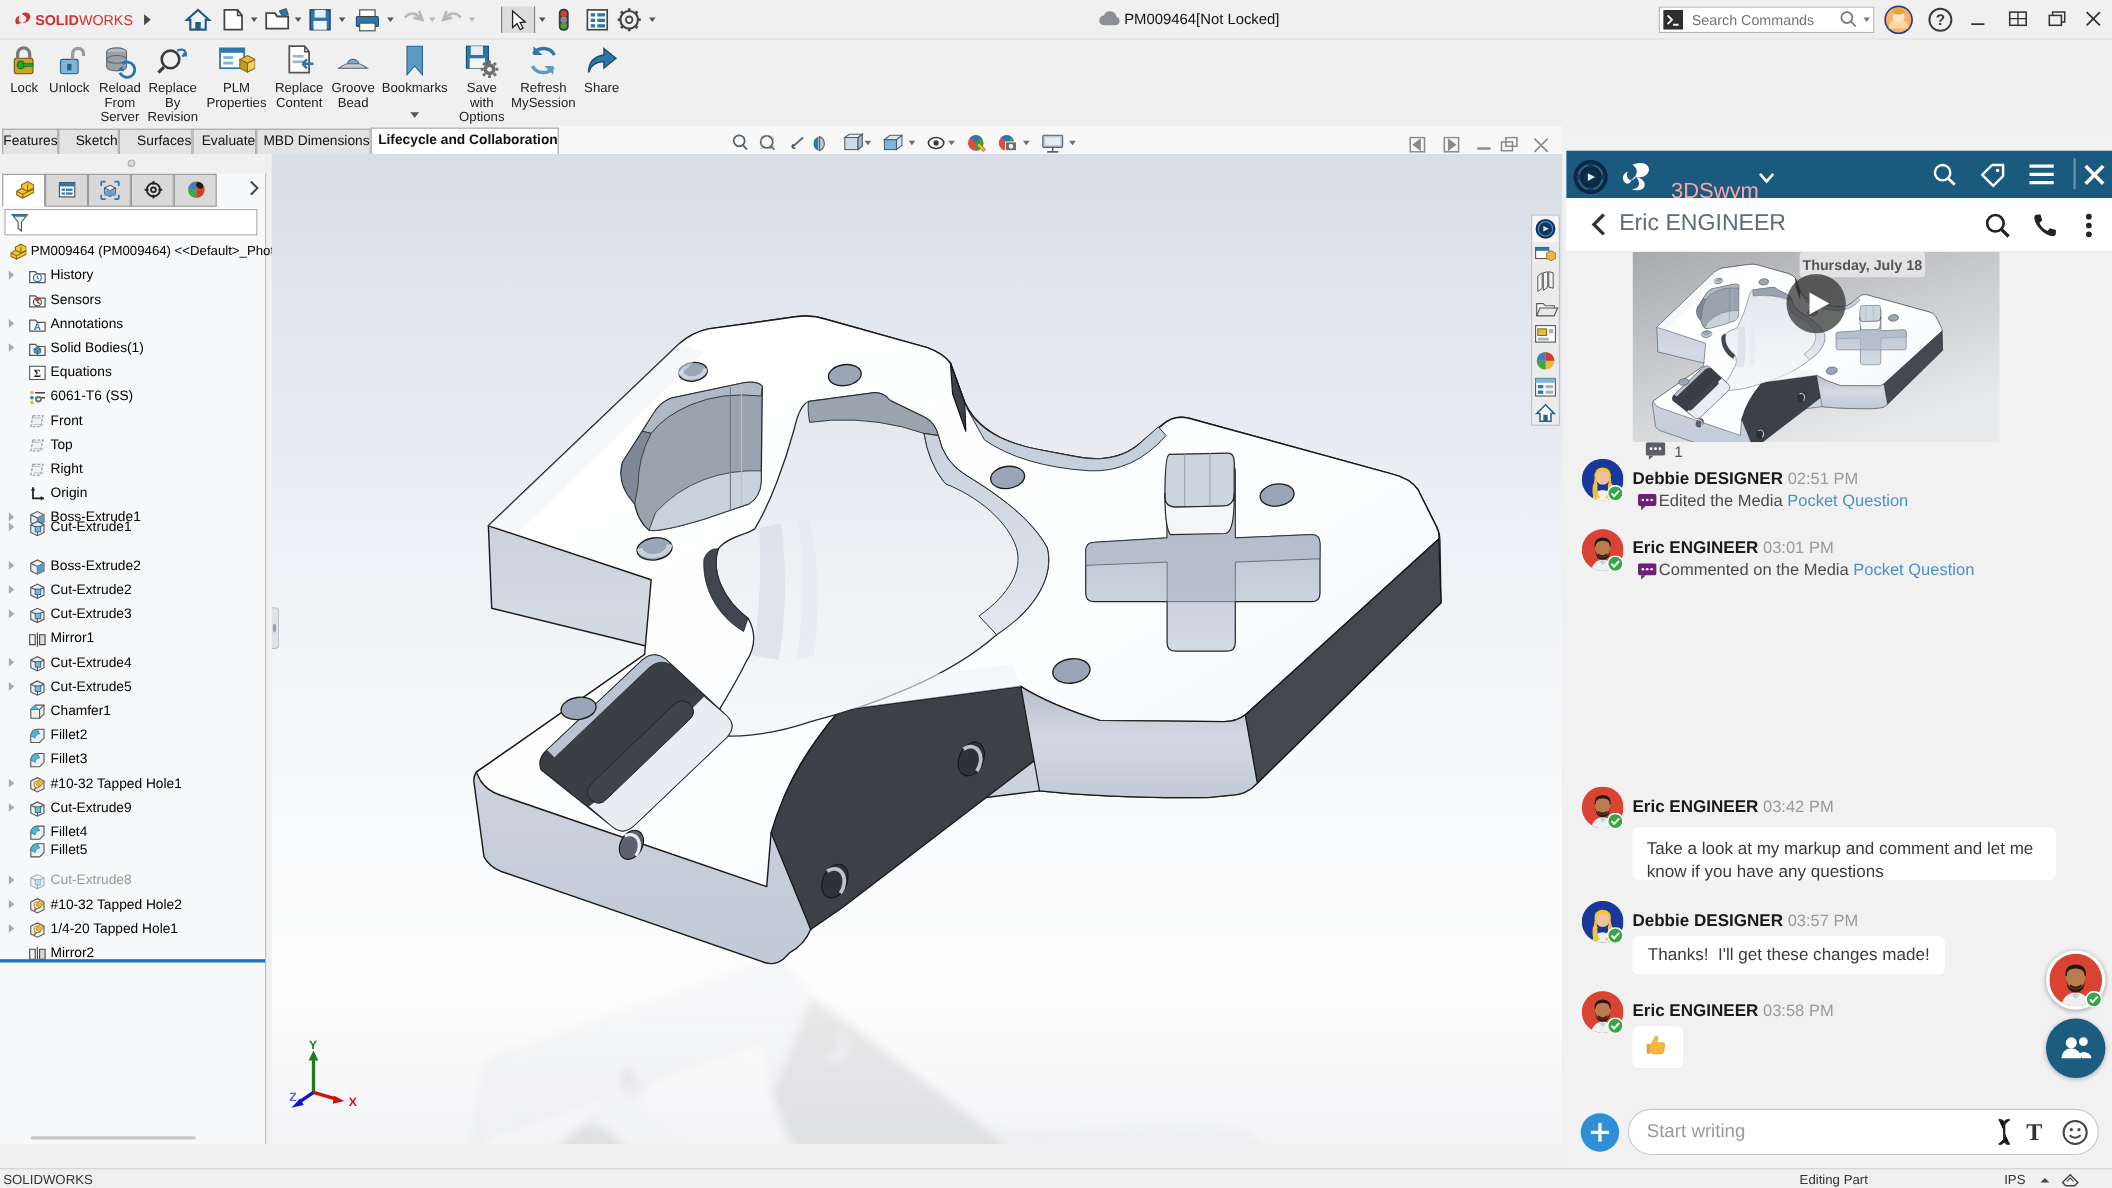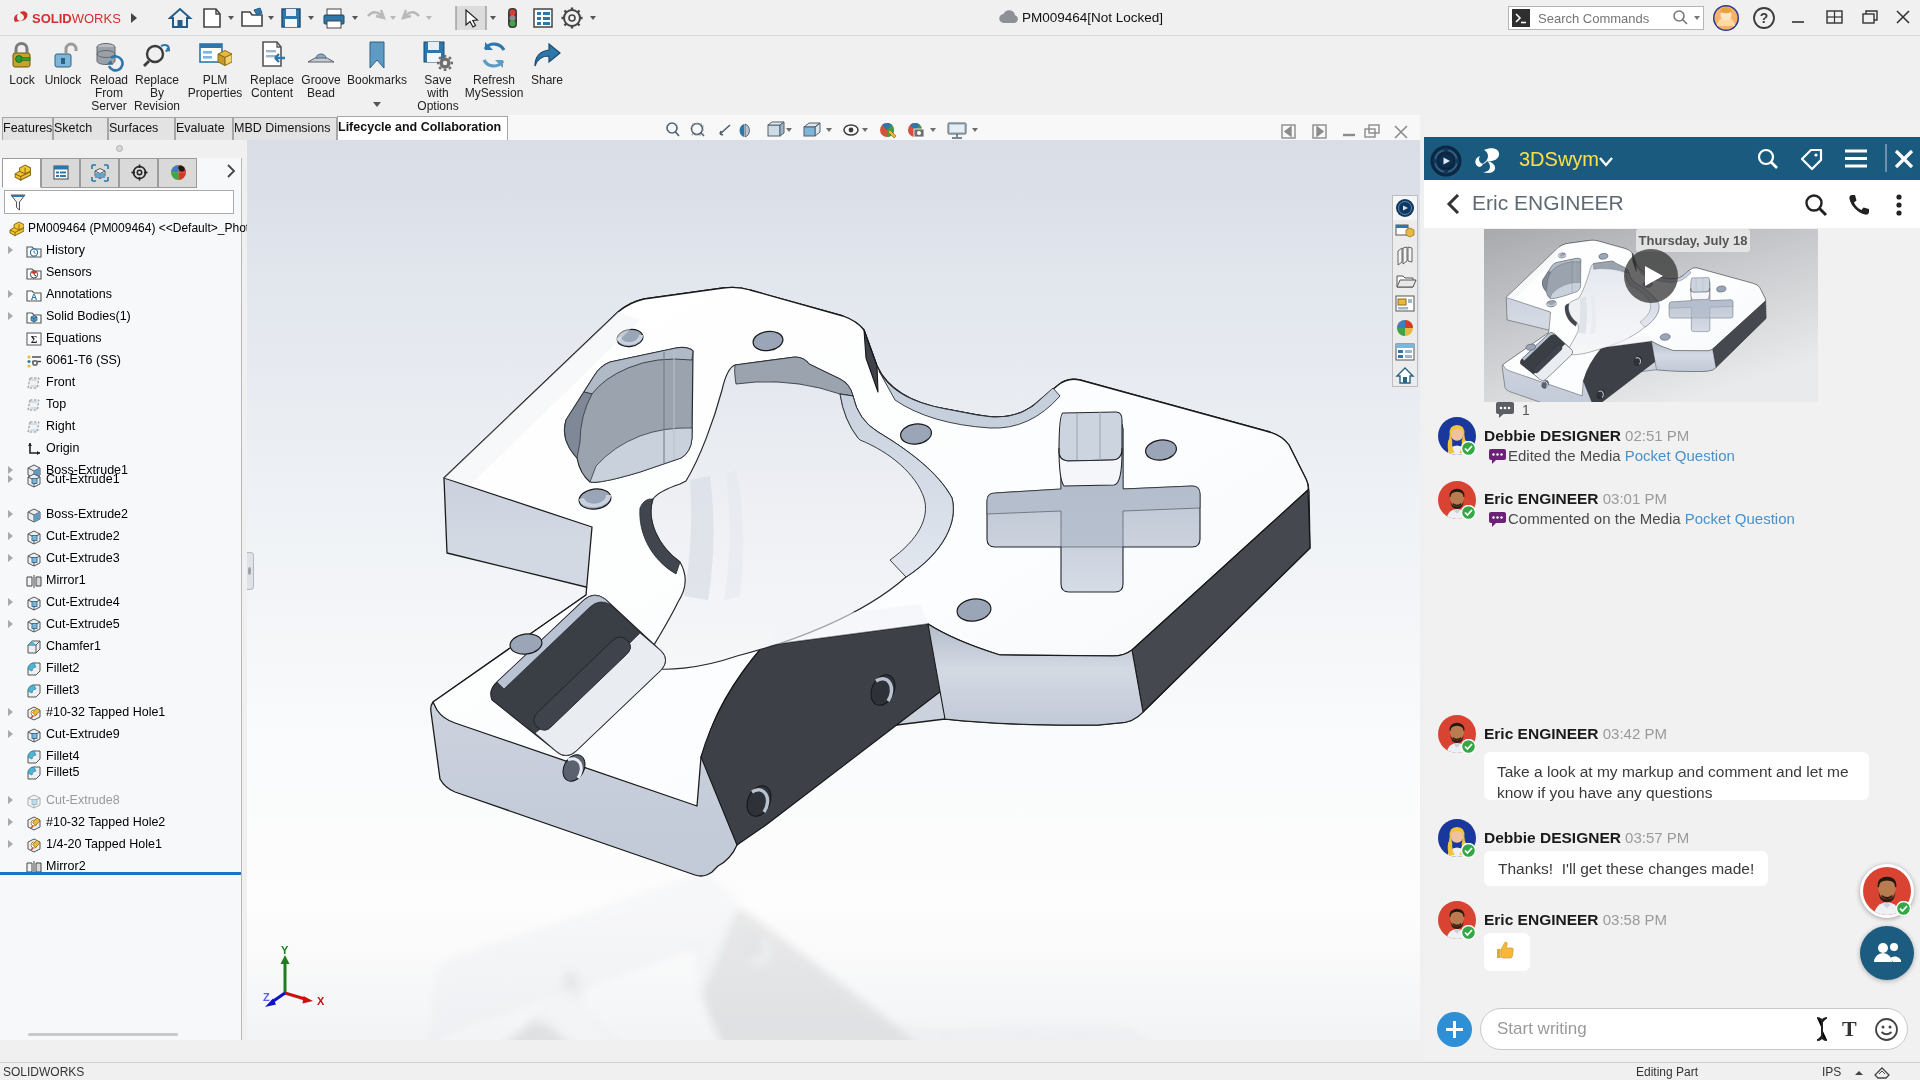--- a/index.html
+++ b/index.html
@@ -11,21 +11,21 @@
 #titlebar { position:absolute; left:0; top:0; width:1920px; height:36px; background:#f0f0f0; }
 #titledivider { position:absolute; left:0; top:35px; width:1920px; height:1px; background:#d8d8d8; }
 
 
 #ribbon { position:absolute; left:0; top:36px; width:1920px; height:79px; background:#f0f0f0; }
 .ritem { position:absolute; top:4px; text-align:center; color:#222; font-size:12px; line-height:13px; }
 .ritem svg { display:block; margin:0 auto 2px auto; }
 
 
 #tabrow { position:absolute; left:0; top:115px; width:1920px; height:25px; background:#f0f0f0; }
-.swtab { position:absolute; top:2px; height:23px; background:#e3e3e3; border:1px solid #a6a6a6; border-bottom:none; font-size:12.5px; color:#111; text-align:left; line-height:21px; }
+.swtab { position:absolute; top:2px; height:23px; background:#e3e3e3; border:1px solid #a6a6a6; border-bottom:none; font-size:12.5px; color:#111; text-align:right; line-height:21px; }
 .swtab.active { background:#ffffff; font-weight:bold; border-color:#a6a6a6; }
 
 
 #leftpanel { position:absolute; left:0; top:140px; width:242px; height:900px; background:#f7f8f9; border-right:1px solid #b8b8b8; }
 .lptab { position:absolute; top:18px; width:39px; height:30px; background:#d9d9d9; border:1px solid #9b9b9b; }
 .lptab.active { background:#ffffff; border-bottom:1px solid #ffffff; }
 #filterbox { position:absolute; left:4px; top:50px; width:230px; height:24px; background:#ffffff; border:1px solid #ababab; }
 #tree { position:absolute; left:0; top:0; width:242px; }
 .trow { position:absolute; left:0; width:242px; height:22px; font-size:12.5px; color:#000; white-space:nowrap; }
 .trow .arr { position:absolute; left:8px; top:6px; width:0; height:0; border-left:5px solid #a9a9a9; border-top:4px solid transparent; border-bottom:4px solid transparent; }
@@ -915,21 +915,21 @@
         <circle cx="16" cy="5" r="2.2" fill="#13385e"></circle>
           <circle cx="16" cy="27" r="2.2" fill="#13385e"></circle>
         <circle cx="5" cy="16" r="2.2" fill="#13385e"></circle>
           <circle cx="27" cy="16" r="2.2" fill="#13385e"></circle>
       </svg>
       <svg class="abs" style="left:48px;top:9px" width="38" height="30" viewBox="0 0 38 30">
         <path d="M7 21 C2 19 2 12 8 10 C6 13 7 17 11 18 C10 20 9 21 7 21 Z" fill="#fff"></path>
         <path d="M12 4 C20 0 28 3 27 9 C26 14 20 16 15 15 C14 17 12 18 10 18 C14 16 16 13 16 10 C16 7 14 5 12 4 Z" fill="#fff"></path>
         <path d="M15 15 C20 16 24 19 23 23 C22 27 16 28 11 26 C15 26 18 24 18 21 C18 18.5 17 16.5 15 15 Z" fill="#fff"></path>
       </svg>
-      <div class="abs" style="left:95px;top:11px;font-size:20px;color:#fde047;font-family:'Liberation Sans'">3DSwym</div>
+      <div class="abs" style="left:95px;top:26px;font-size:20px;color:#fca5a5;font-family:'Liberation Sans'">3DSwym</div>
       <svg class="abs" style="left:174px;top:19px" width="16" height="12">
           <path d="M2 2 L8 9 L14 2" stroke="#fff" stroke-width="2.4" fill="none"></path>
         </svg>
       <svg class="abs" style="left:332px;top:10px" width="24" height="24">
           <circle cx="10" cy="10" r="7" fill="none" stroke="#fff" stroke-width="2.2"></circle>
           <line x1="15" y1="15" x2="21" y2="21" stroke="#fff" stroke-width="2.6"></line>
         </svg>
       <svg class="abs" style="left:376px;top:10px" width="24" height="24" viewBox="0 0 24 24">
           <path d="M2 12 L11 3 L21 3 L21 13 L12 22 Z" fill="none" stroke="#fff" stroke-width="2.2" stroke-linejoin="round"></path>
           <circle cx="16" cy="8" r="1.6" fill="#fff"></circle>

